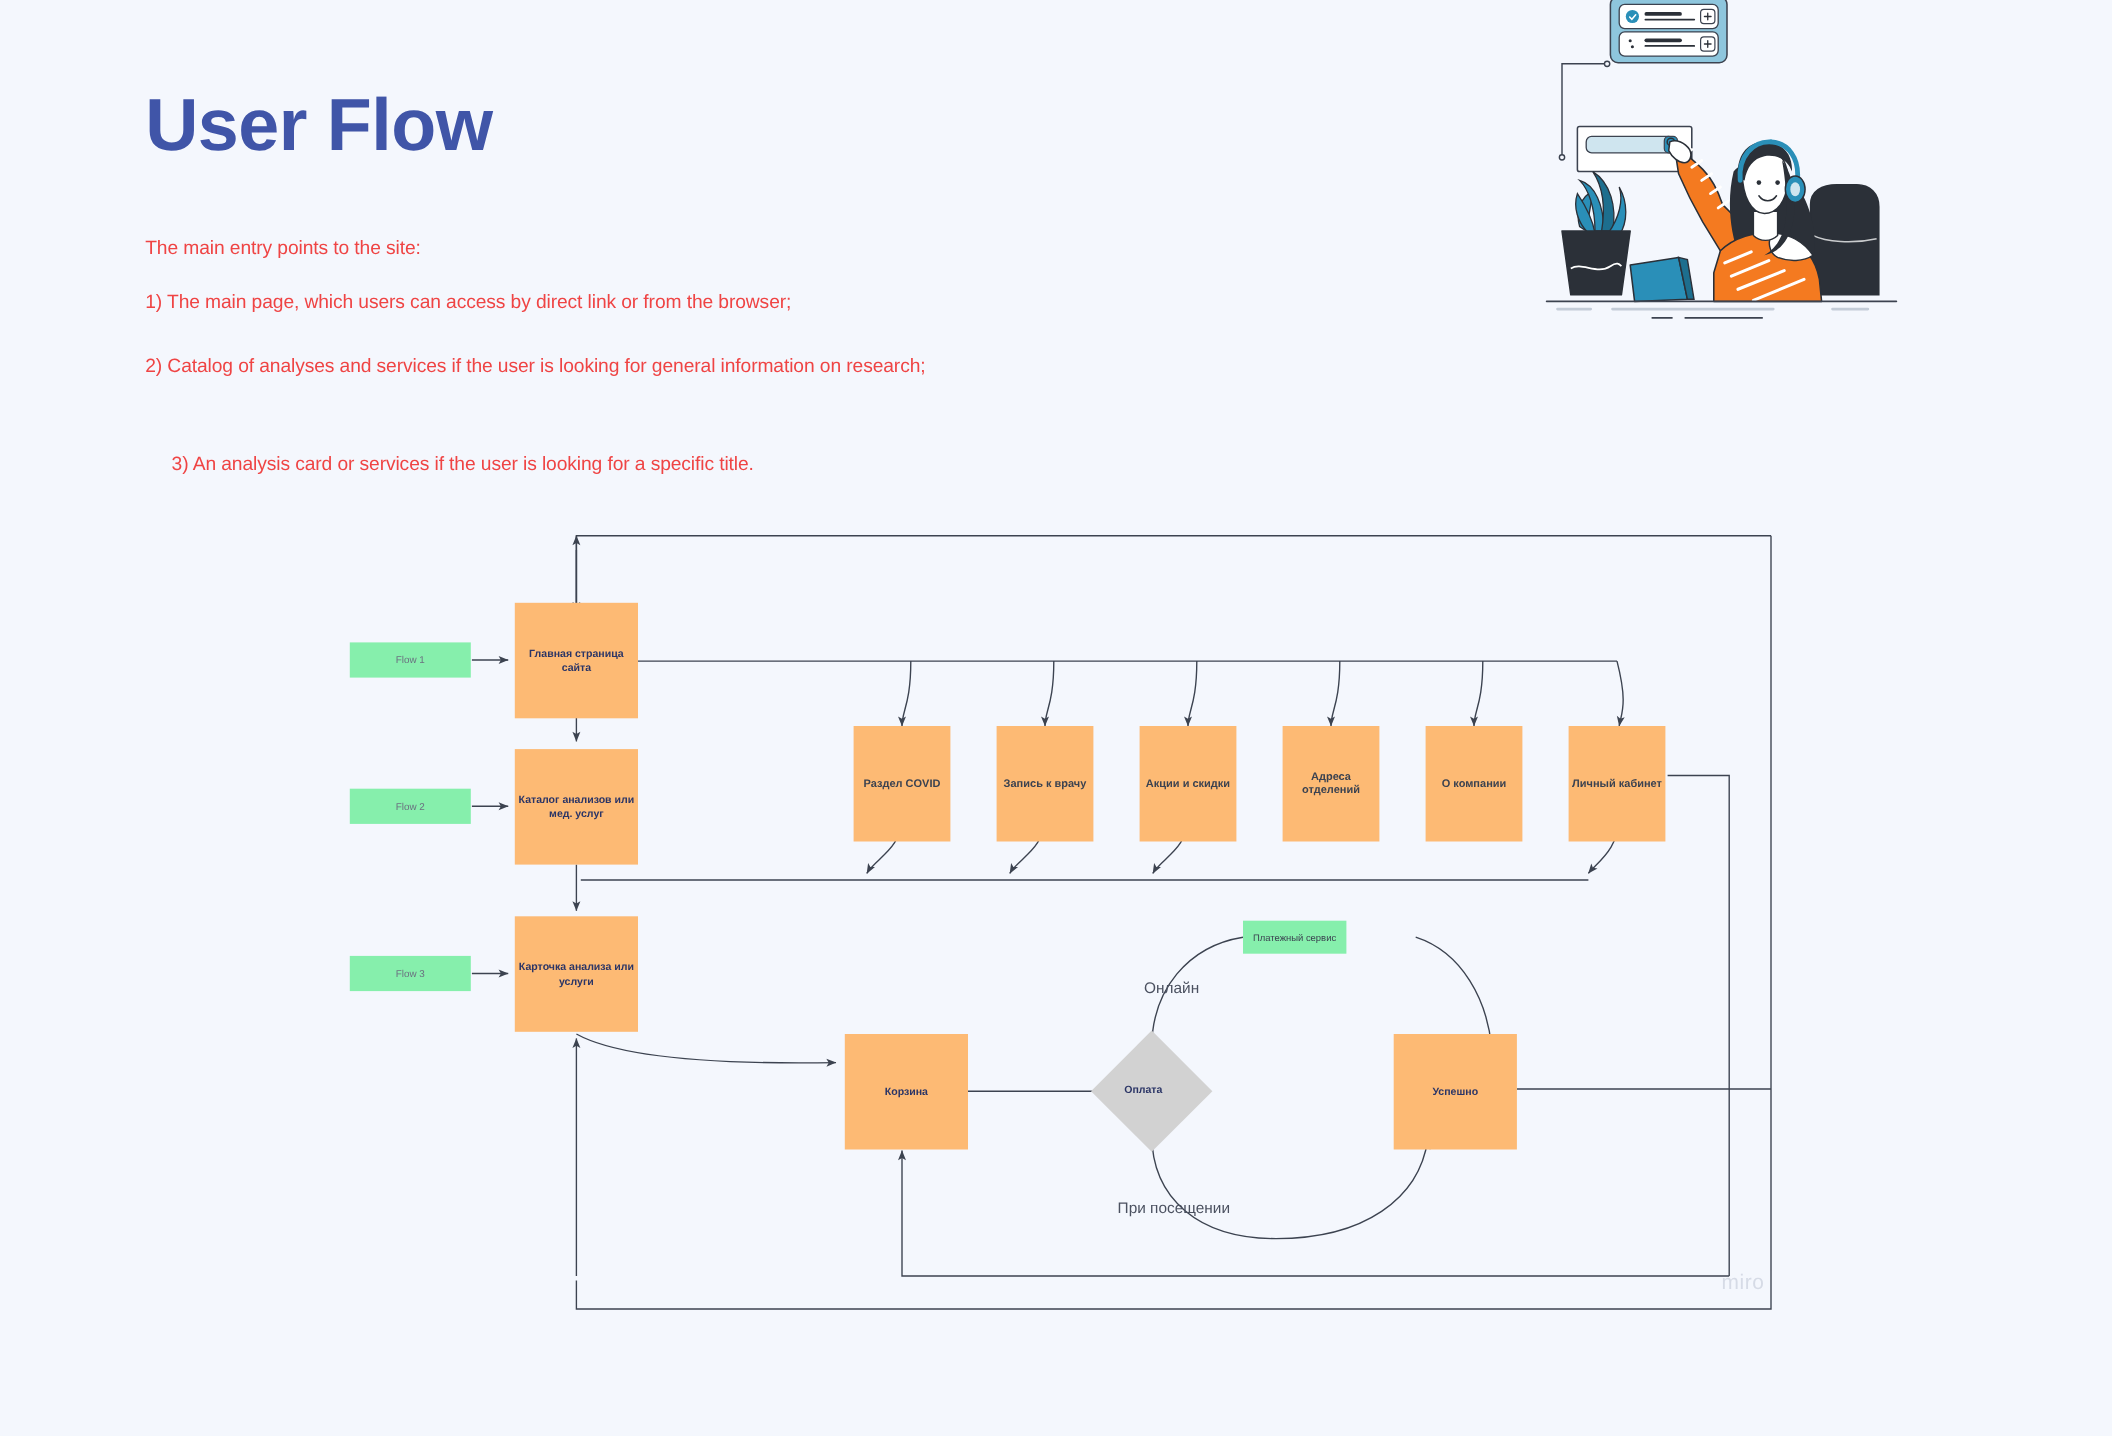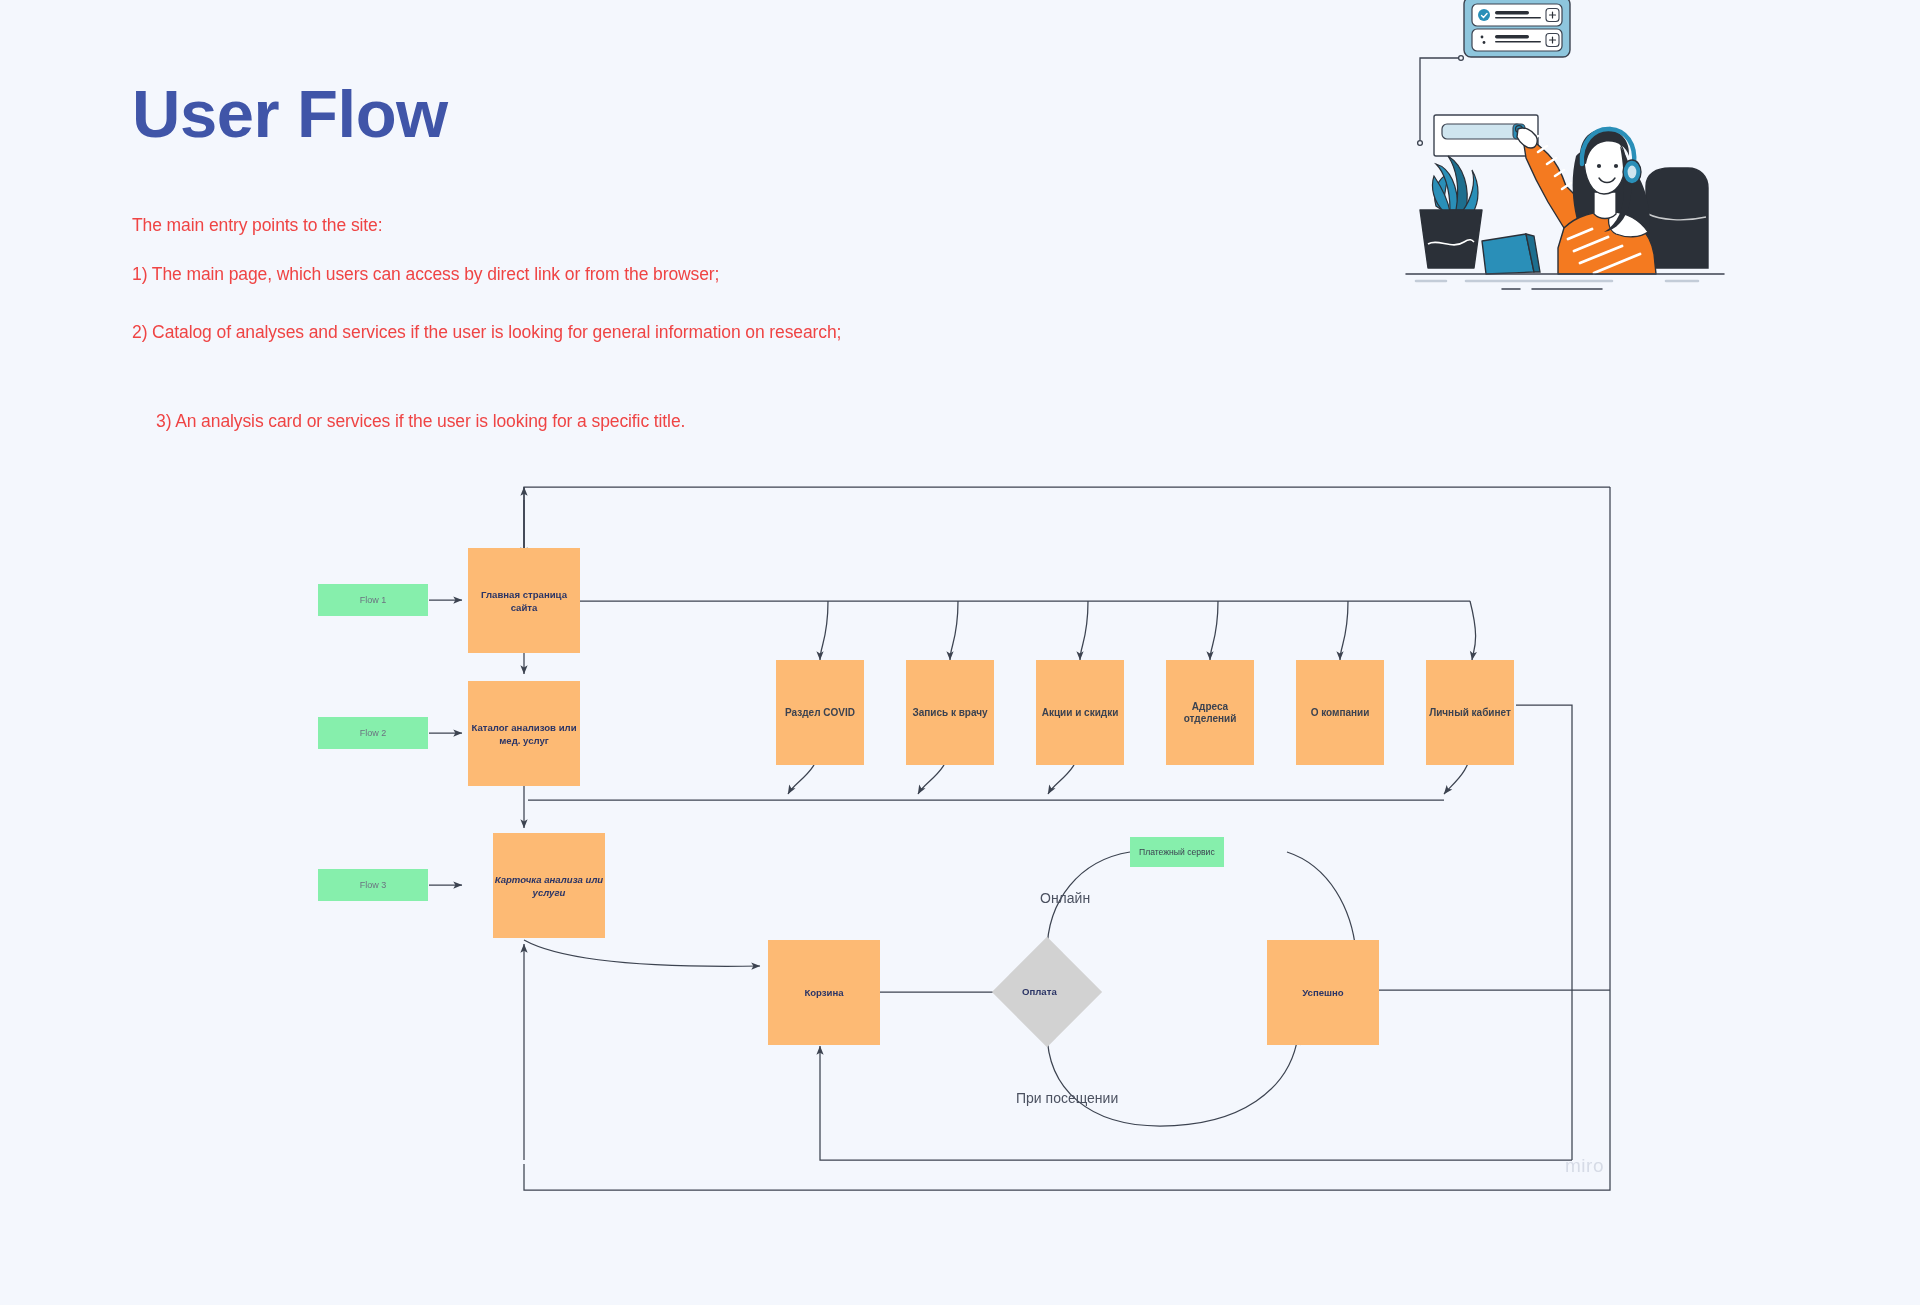--- a/index.html
+++ b/index.html
@@ -223,21 +223,21 @@
 
   <text id="miro-watermark" x="1565" y="1172" font-family="Liberation Sans, sans-serif" font-size="19" fill="#d6dbe6">miro</text>
 </svg>
 
 <div class="flow-tag" style="left:318px;top:584px;">Flow 1</div>
 <div class="flow-tag" style="left:318px;top:717px;">Flow 2</div>
 <div class="flow-tag" style="left:318px;top:869px;">Flow 3</div>
 
 <div class="node node-main" style="left:468px;top:548px;">Главная страница сайта</div>
 <div class="node node-main" style="left:468px;top:681px;">Каталог анализов или мед. услуг</div>
-<div class="node node-main" style="left:493px;top:833px;font-style:italic;">Карточка анализа или услуги</div>
+<div class="node node-main" style="left:468px;top:833px;">Карточка анализа или услуги</div>
 
 <div class="node node-sub" style="left:776px;top:660px;">Раздел COVID</div>
 <div class="node node-sub" style="left:906px;top:660px;">Запись к врачу</div>
 <div class="node node-sub" style="left:1036px;top:660px;">Акции и скидки</div>
 <div class="node node-sub" style="left:1166px;top:660px;">Адреса отделений</div>
 <div class="node node-sub" style="left:1296px;top:660px;">О компании</div>
 <div class="node node-sub" style="left:1426px;top:660px;">Личный кабинет</div>
 
 <div class="node node-small" style="left:768px;top:940px;">Корзина</div>
 <div class="node node-small" style="left:1267px;top:940px;">Успешно</div>

